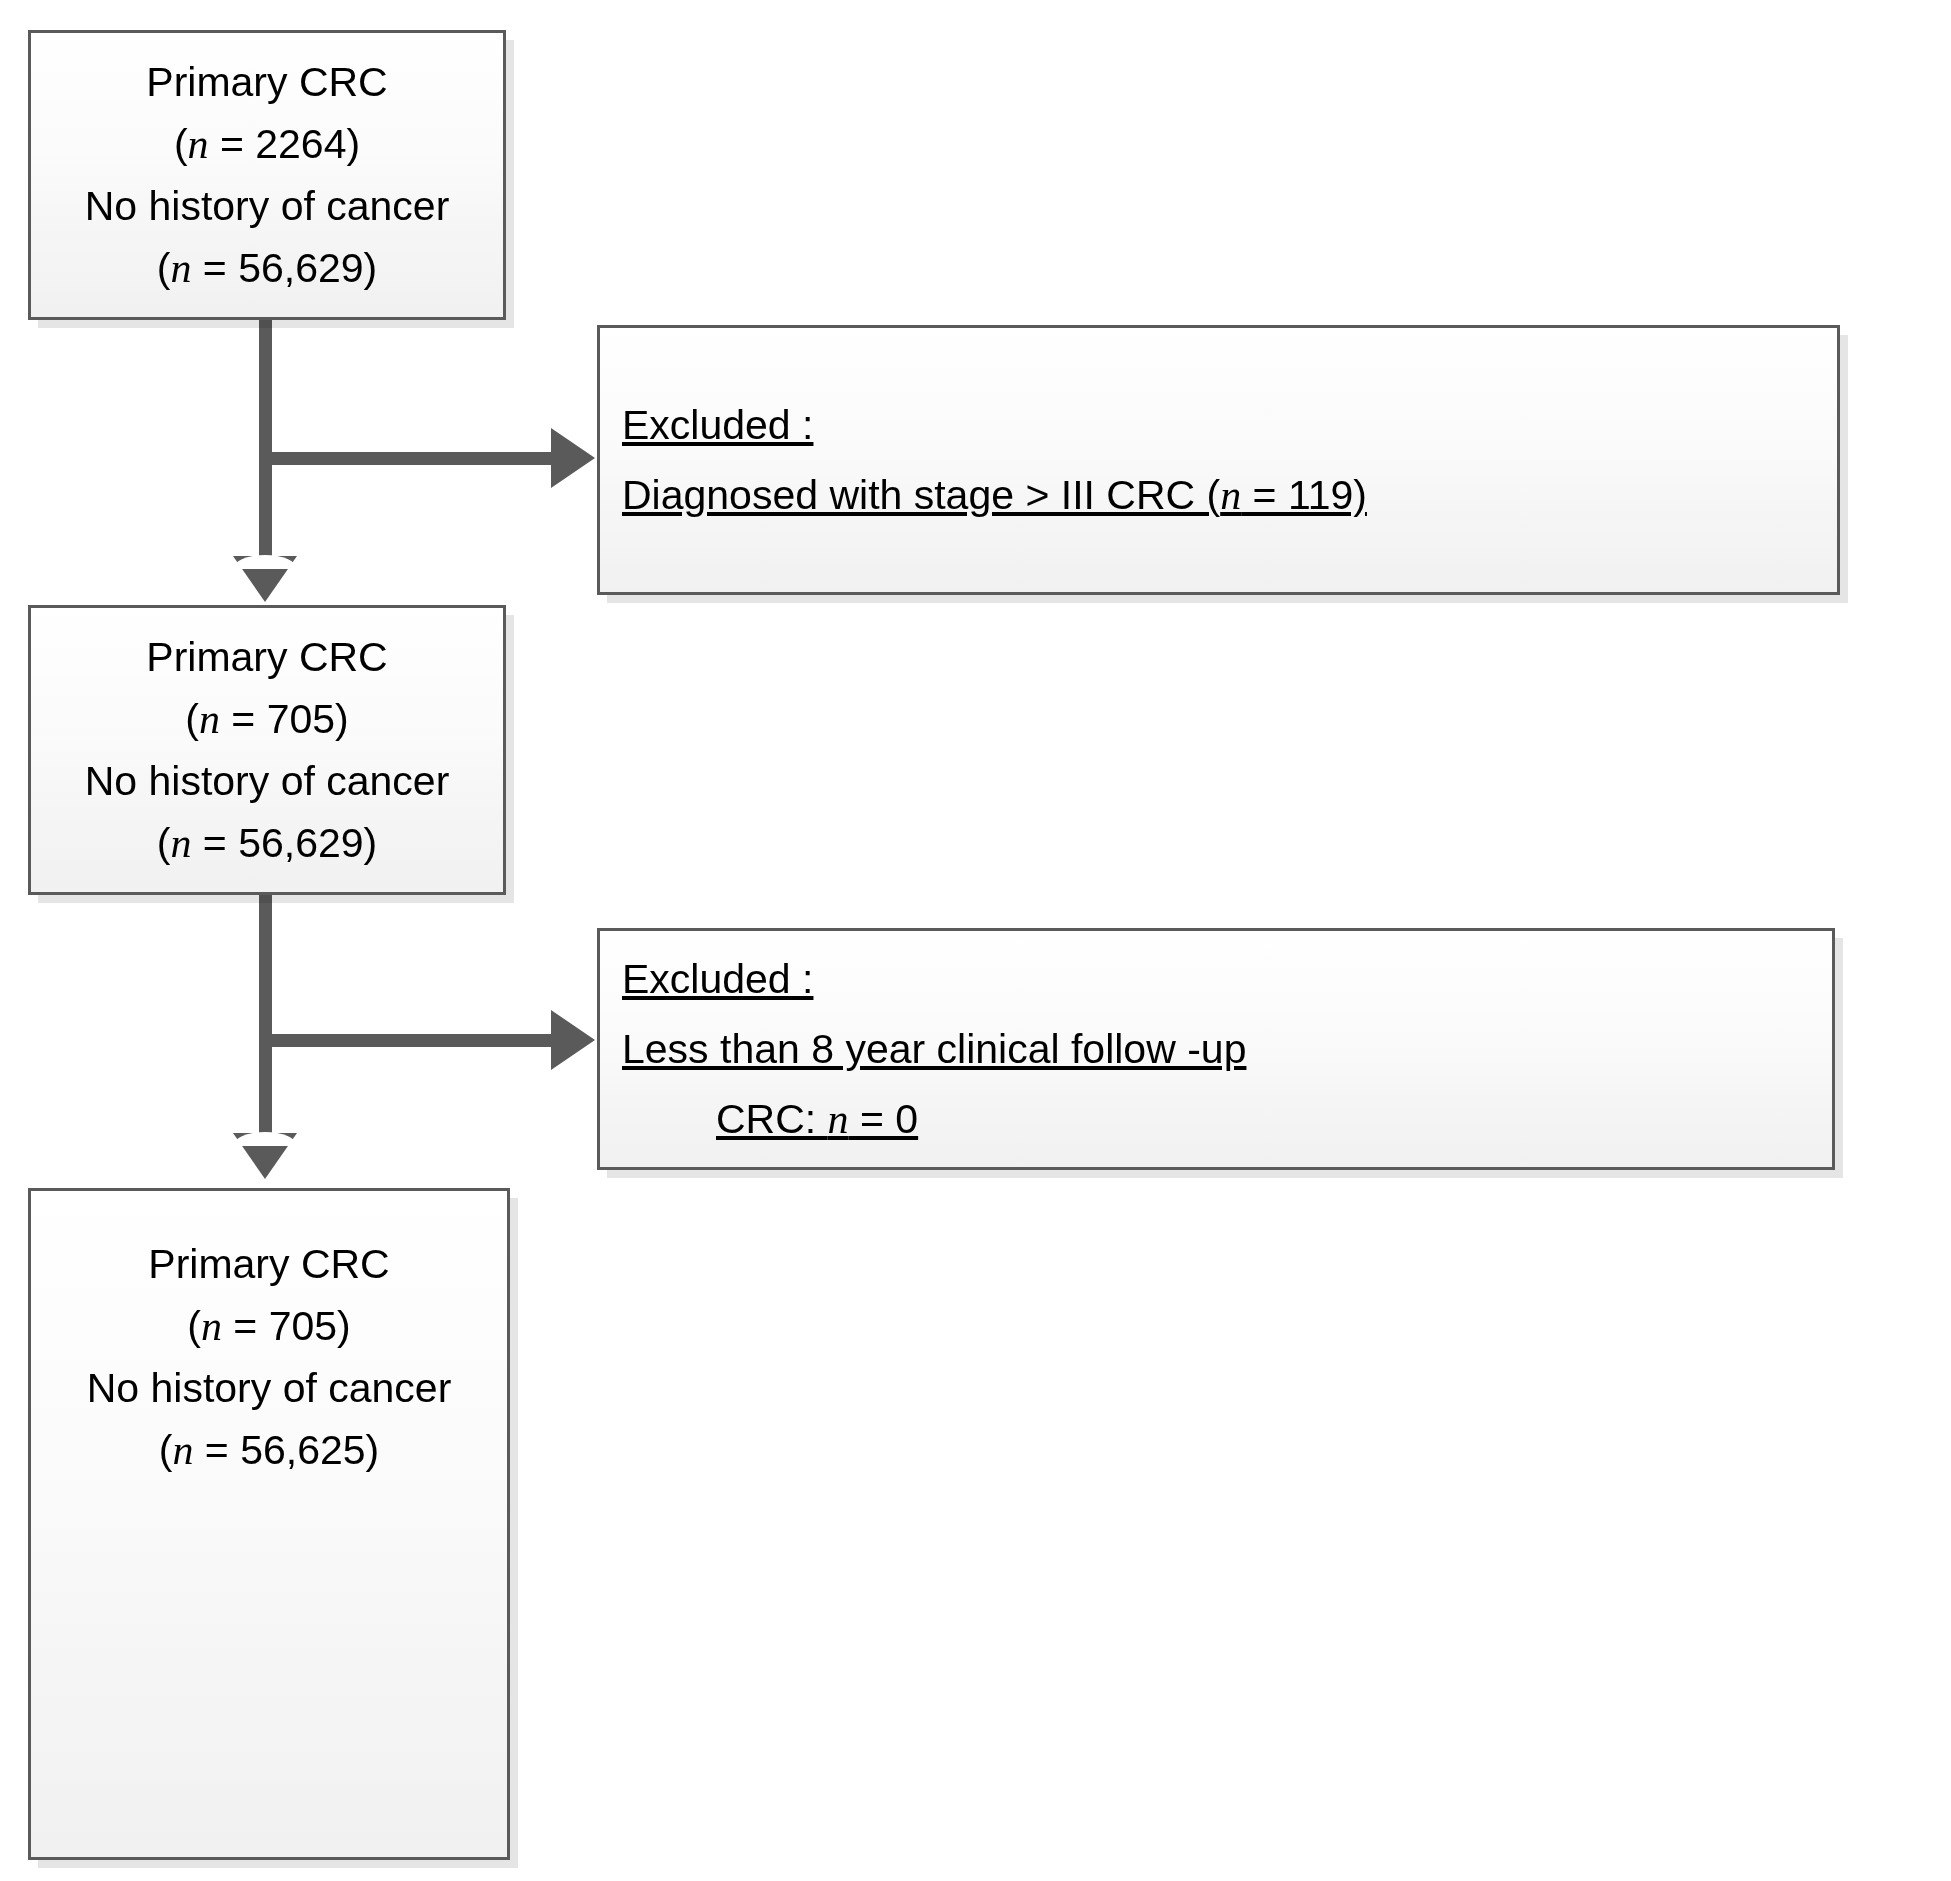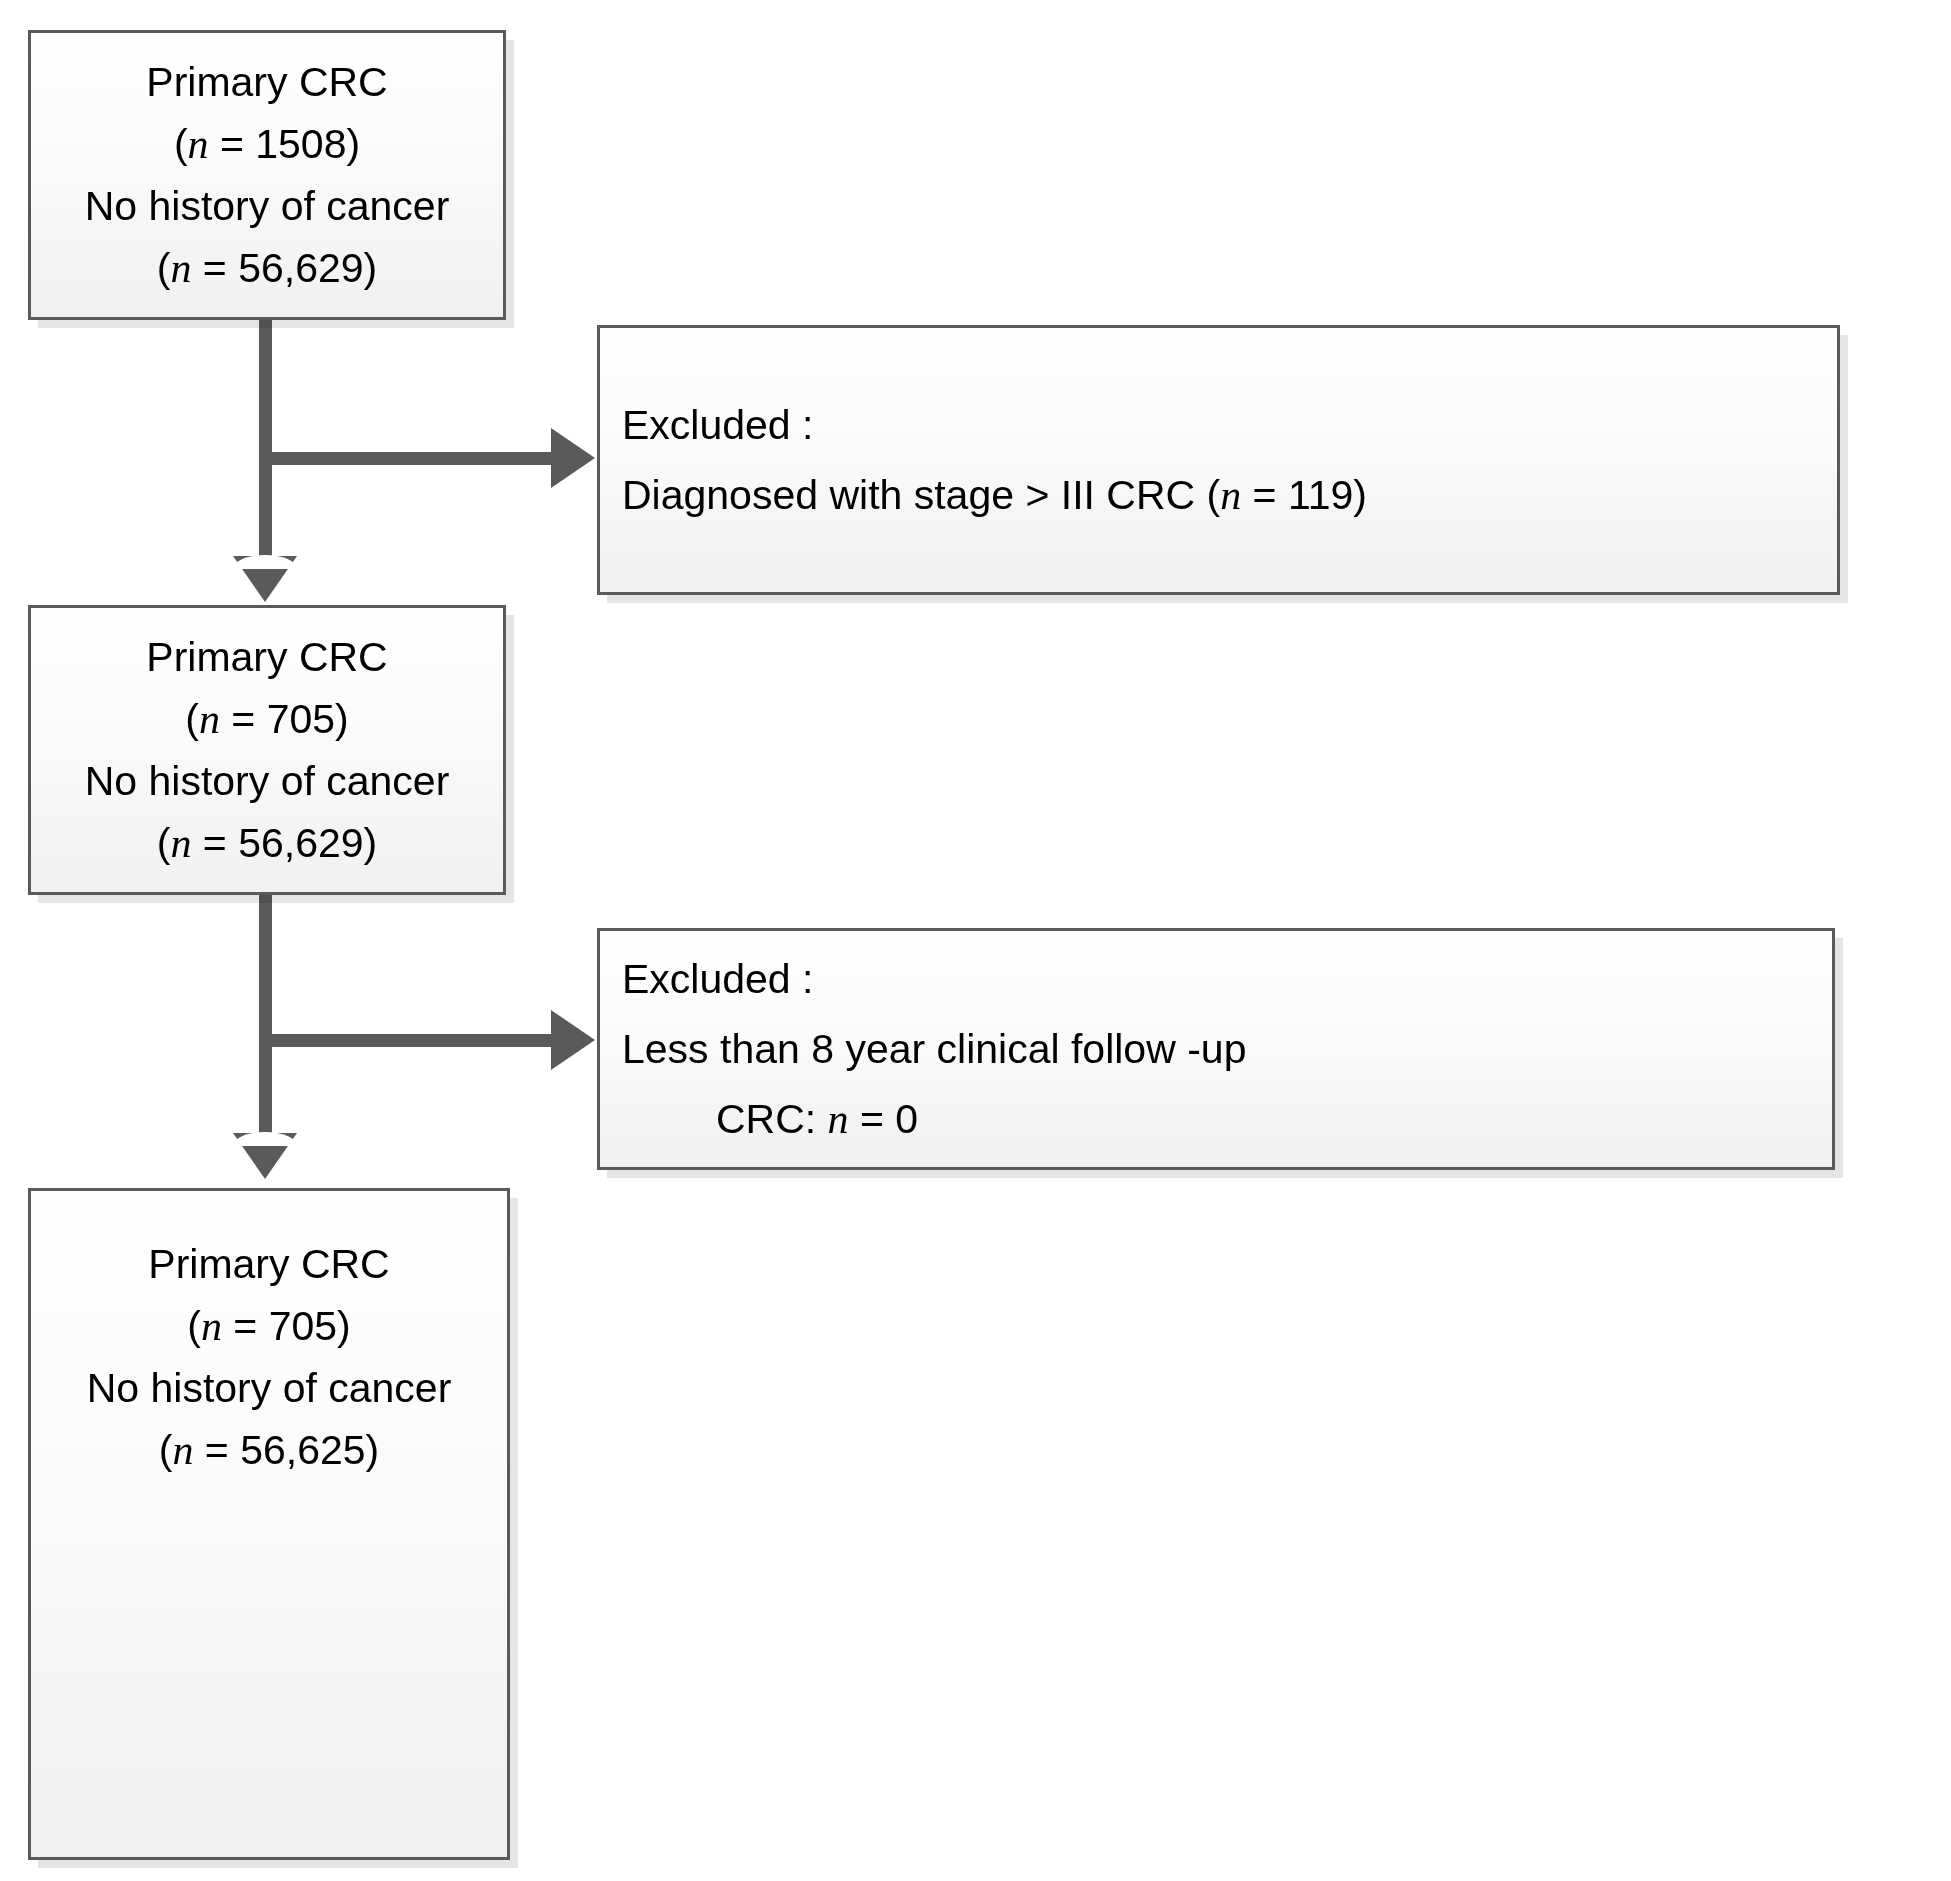--- a/index.html
+++ b/index.html
@@ -47,20 +47,21 @@
     line-height: 62px;
     color: #000000;
     white-space: nowrap;
     text-align: center;
   }
 
   
   .exbox .inner {
     align-items: flex-start;
     padding-left: 22px;
+    text-decoration: underline;
   }
   .exbox .line {
     font-size: 41px;
     line-height: 70px;
     color: #000000;
     white-space: nowrap;
     text-align: left;
   }
   .exbox .line.indent { padding-left: 94px; }
 
@@ -117,21 +118,21 @@
   <div class="conn vline" style="left:259px; top:892px; height:245px;"></div>
   <div class="arrow-down" style="left:233px; top:1133px;"></div>
 
   <div class="conn hline" style="left:259px; top:1034px; width:296px;"></div>
   <div class="arrow-right" style="left:551px; top:1010px;"></div>
 
   <div class="fbox mainbox" style="left:28px; top:30px; width:478px; height:290px;">
     <div class="inner">
       <div class="line">Primary CRC</div>
       <div class="line">
-        <span>(</span><em class="n">n</em><span> = 1508)</span>
+        <span>(</span><em class="n">n</em><span> = 2264)</span>
       </div>
       <div class="line">No history of cancer</div>
       <div class="line">
         <span>(</span><em class="n">n</em><span> = 56,629)</span>
       </div>
     </div>
   </div>
 
   <div class="fbox exbox" style="left:597px; top:325px; width:1243px; height:270px;">
     <div class="inner">

